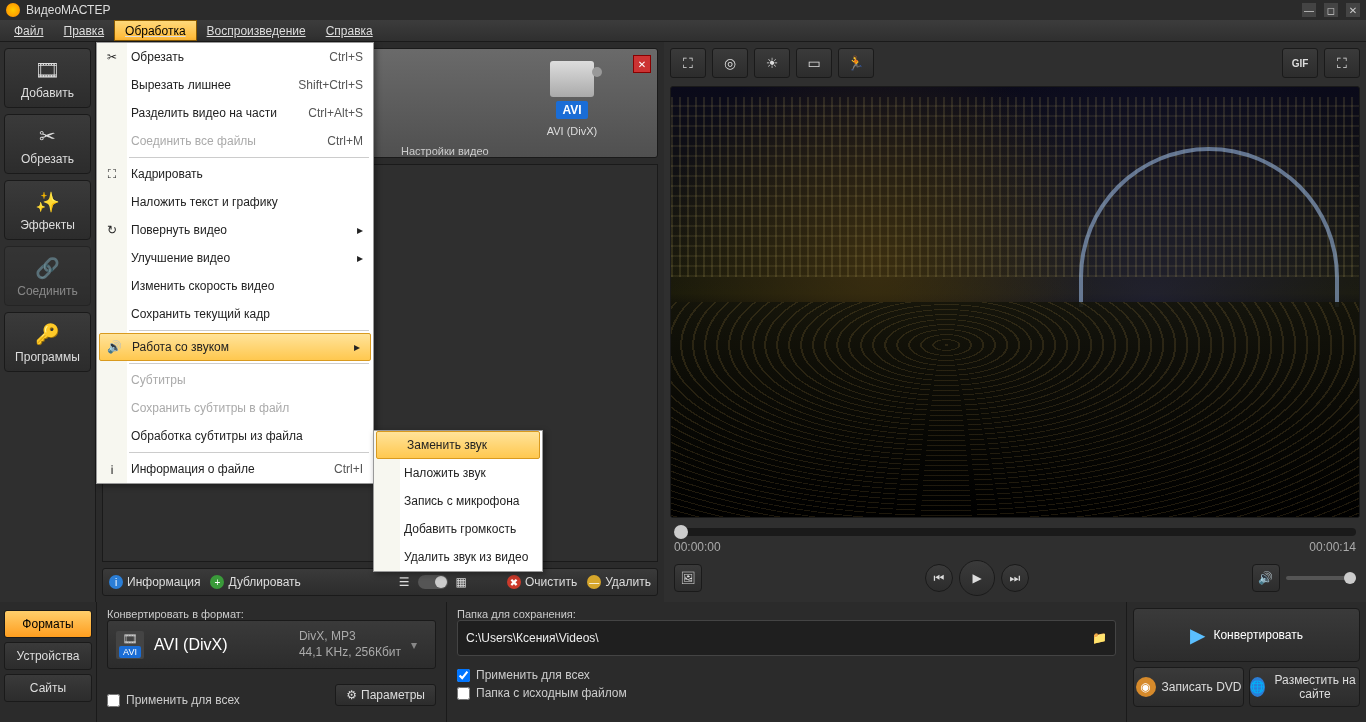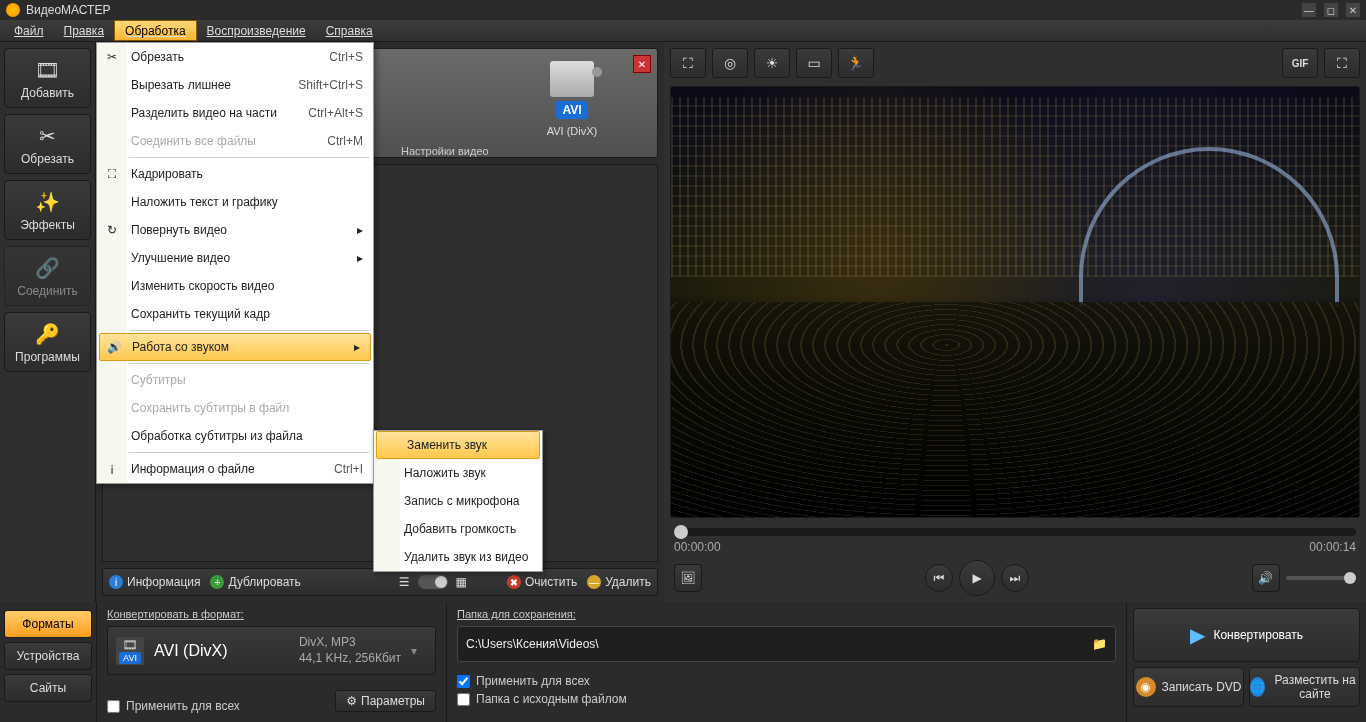--- a/index.html
+++ b/index.html
@@ -46,21 +46,21 @@
 .pcb{width:28px;height:28px;background:linear-gradient(#3a3a3a,#2c2c2c);border:1px solid #1a1a1a;border-radius:50%;display:flex;align-items:center;justify-content:center;color:#ddd;cursor:pointer;}
 .pcb.play{width:36px;height:36px;}
 .pcontrols .spacer{flex:1;}
 .vol{width:70px;height:4px;background:#555;border-radius:2px;position:relative;}
 .vol .vknob{position:absolute;right:0;top:-4px;width:12px;height:12px;background:#ccc;border-radius:50%;}
 .bottom{height:120px;background:#2b2b2b;display:flex;}
 .btabs{width:96px;display:flex;flex-direction:column;padding:8px 4px;gap:4px;}
 .btab{height:28px;background:linear-gradient(#3a3a3a,#2c2c2c);border:1px solid #1a1a1a;border-radius:3px;display:flex;align-items:center;justify-content:center;color:#ddd;cursor:pointer;}
 .btab.active{background:linear-gradient(#ffce6b,#ff9e1f);color:#000;font-weight:normal;}
 .bfmt{width:350px;padding:6px 10px;border-left:1px solid #1a1a1a;}
-.blbl{color:#ccc;font-size:11px;margin-bottom:6px;text-decoration:underline;}
+.blbl{color:#ccc;font-size:11px;margin-bottom:0;}
 .fmtrow{display:flex;align-items:center;gap:10px;background:linear-gradient(#3a3a3a,#2c2c2c);border:1px solid #1a1a1a;border-radius:3px;padding:8px;cursor:pointer;}
 .fmtrow .avismall{background:#1a6dd6;color:#fff;font-size:9px;padding:1px 4px;border-radius:2px;}
 .fmtrow .fname{color:#fff;font-size:16px;}
 .fmtrow .fdet{color:#aaa;font-size:10px;margin-left:auto;line-height:1.3;}
 .fmtrow .dd{width:16px;color:#888;}
 .bchk{display:flex;align-items:center;gap:6px;margin-top:10px;color:#ccc;}
 .bparams{margin-left:auto;padding:3px 10px;background:linear-gradient(#3a3a3a,#2c2c2c);border:1px solid #1a1a1a;border-radius:3px;display:flex;align-items:center;gap:4px;cursor:pointer;}
 .bfolder{flex:1;padding:6px 10px;border-left:1px solid #1a1a1a;}
 .pathrow{height:36px;background:#1f1f1f;border:1px solid #444;border-radius:3px;display:flex;align-items:center;padding:0 8px;color:#eee;font-size:14px;}
 .pathrow .foldic{margin-left:auto;color:#ffcc55;cursor:pointer;}

